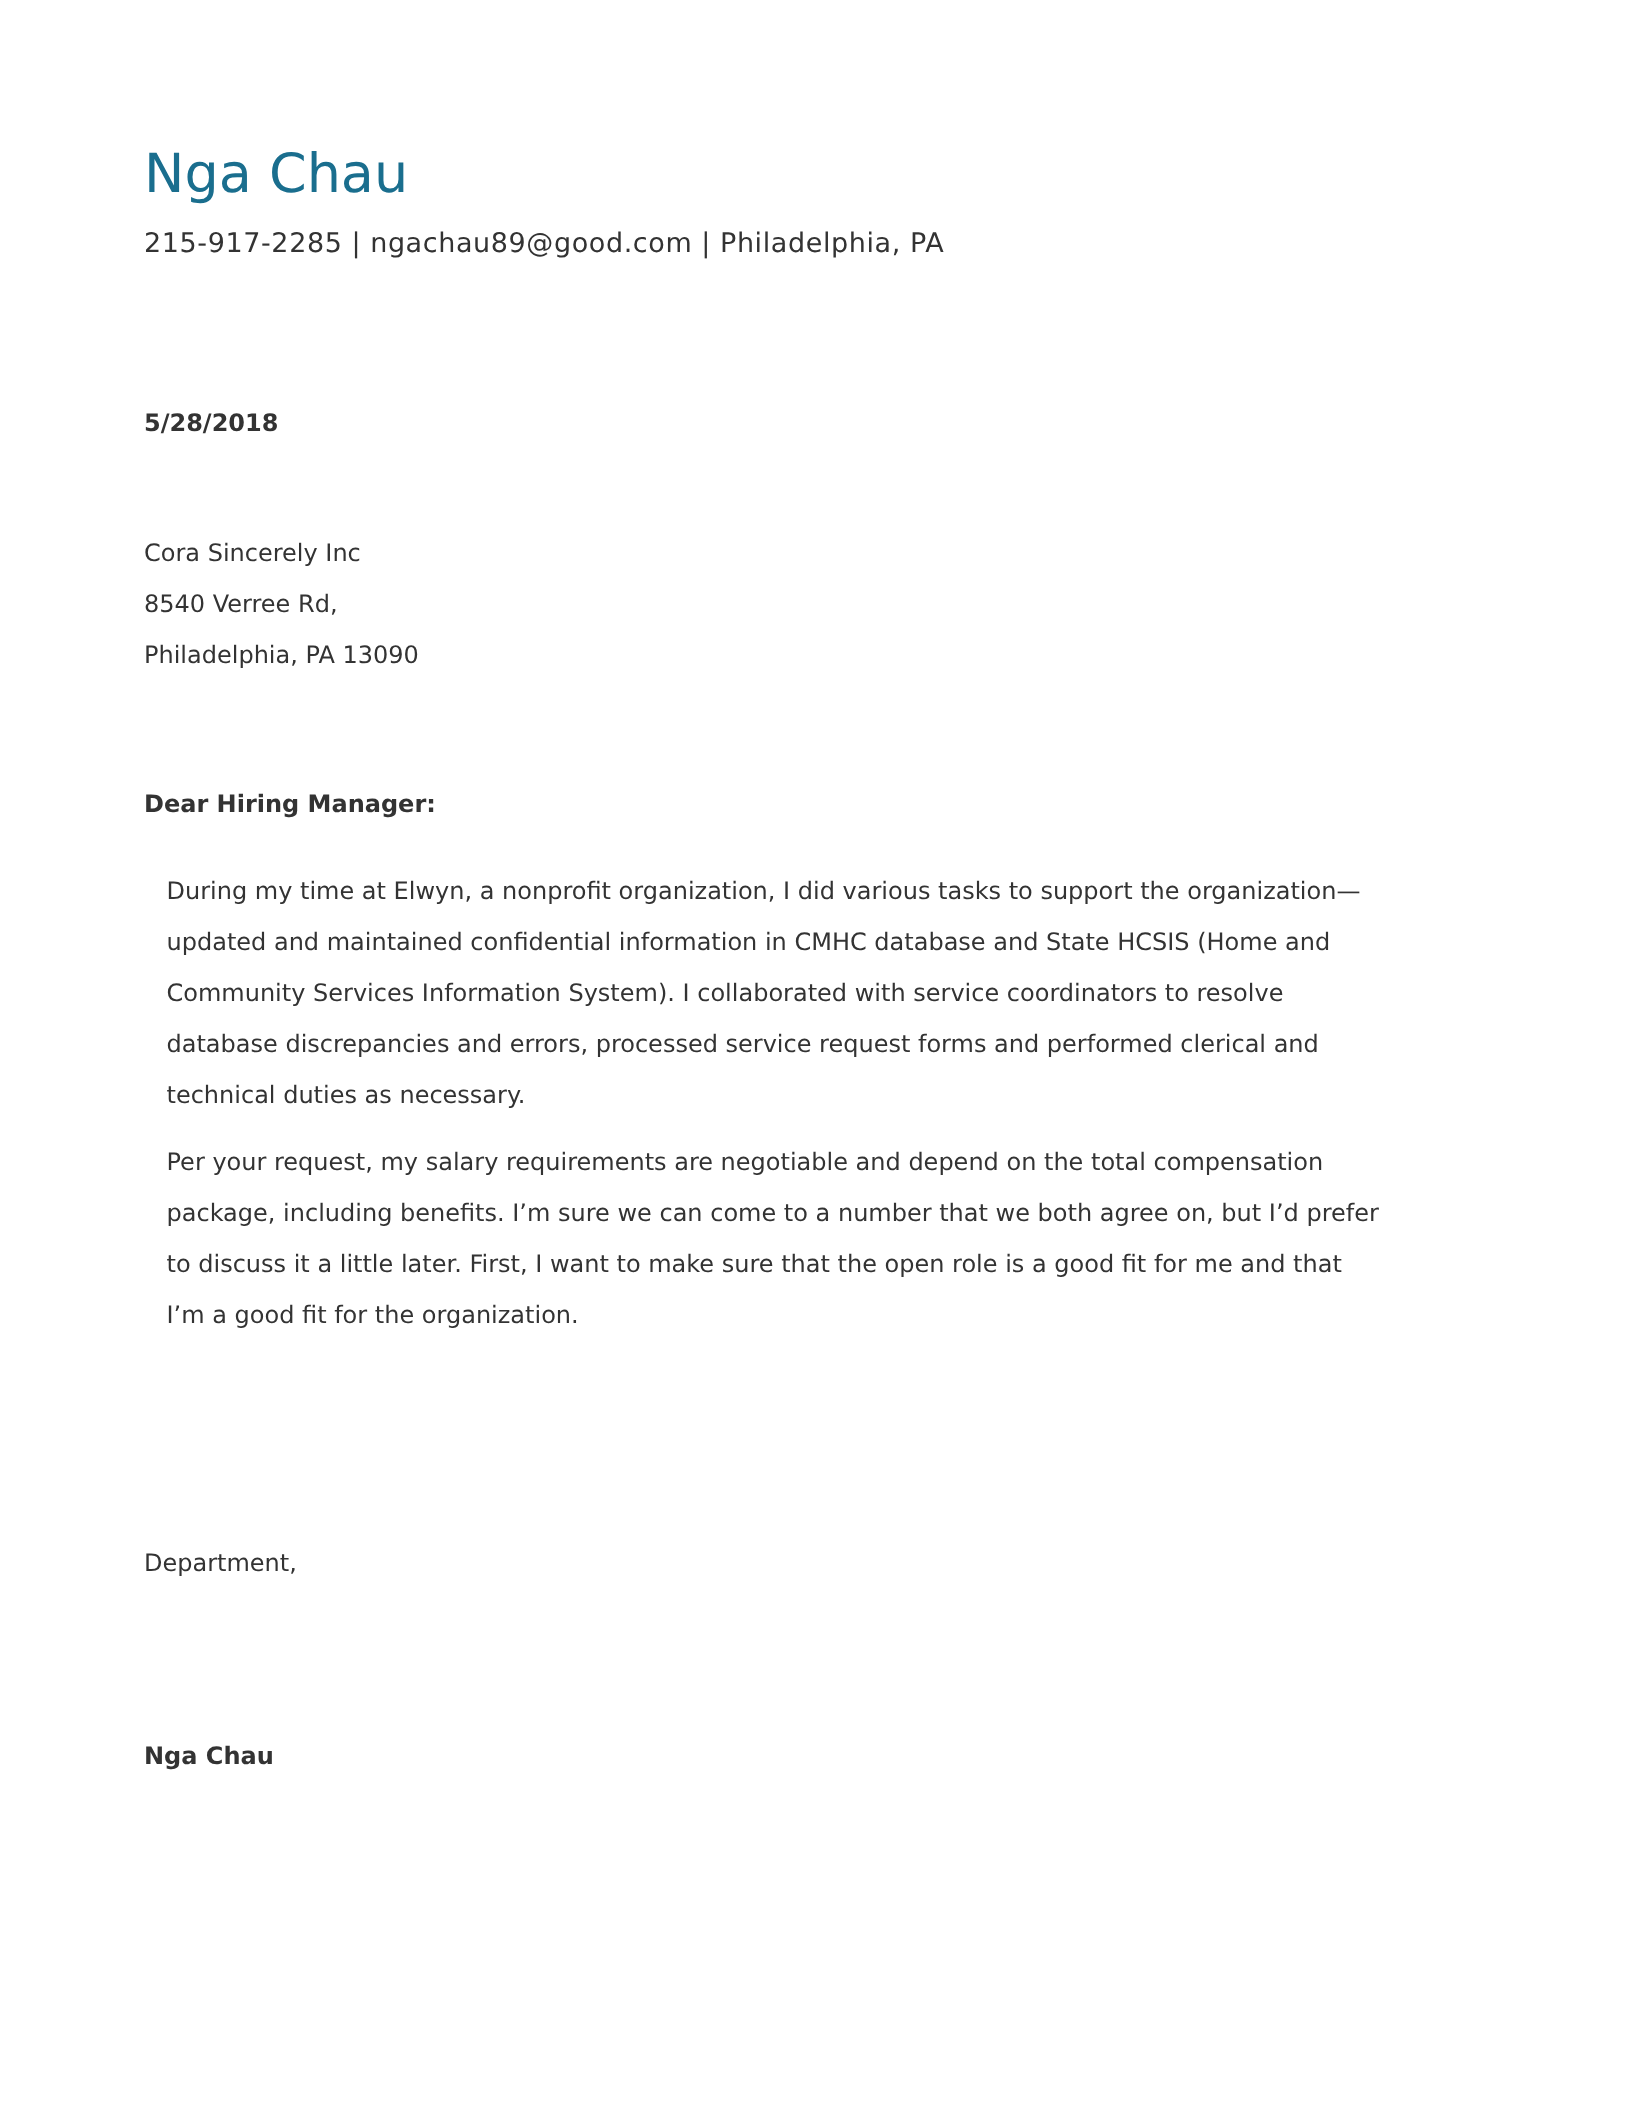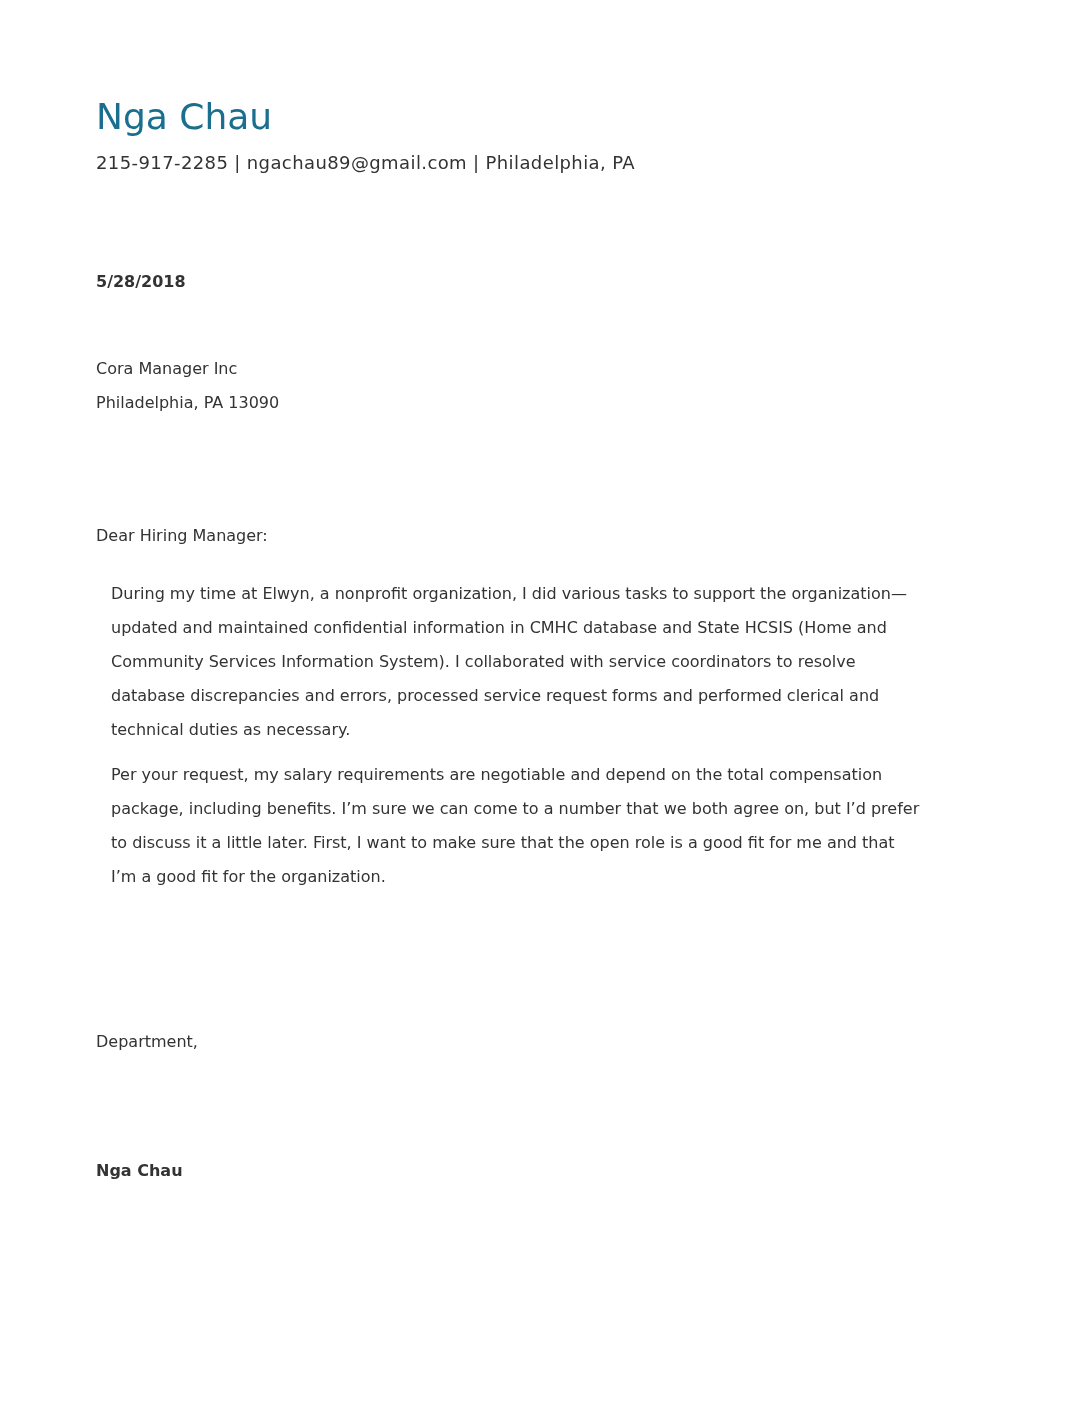--- a/index.html
+++ b/index.html
@@ -62,21 +62,21 @@
       color: #333333;
     }
     .recipient div {
       white-space: nowrap;
     }
     .salutation {
       position: absolute;
       top: 526px;
       left: 0;
       font-size: 16px;
-      font-weight: normal;
+      font-weight: bold;
       color: #333333;
     }
     .body-text {
       position: absolute;
       top: 577px;
       left: 0;
       width: 900px;
       font-size: 16px;
       line-height: 34px;
       color: #333333;
@@ -102,27 +102,28 @@
     }
   </style>
 </head>
 <body>
 
 <div class="page">
 
   <h1 class="name-title">Nga Chau</h1>
 
   <div class="contact-line">
-    <span>215-917-2285</span><span class="sep">|</span><span>ngachau89@gmail.com</span><span class="sep">|</span><span>Philadelphia, PA</span>
+    <span>215-917-2285</span><span class="sep">|</span><span>ngachau89@good.com</span><span class="sep">|</span><span>Philadelphia, PA</span>
   </div>
 
   <div class="date">5/28/2018</div>
 
   <div class="recipient">
-    <div>Cora Manager Inc</div>
+    <div>Cora Sincerely Inc</div>
+    <div>8540 Verree Rd,</div>
     <div>Philadelphia, PA 13090</div>
   </div>
 
   <div class="salutation">Dear Hiring Manager:</div>
 
   <div class="body-text">
     <p>During my time at Elwyn, a nonprofit organization, I did various tasks to support the organization—
 updated and maintained confidential information in CMHC database and State HCSIS (Home and
 Community Services Information System). I collaborated with service coordinators to resolve
 database discrepancies and errors, processed service request forms and performed clerical and

